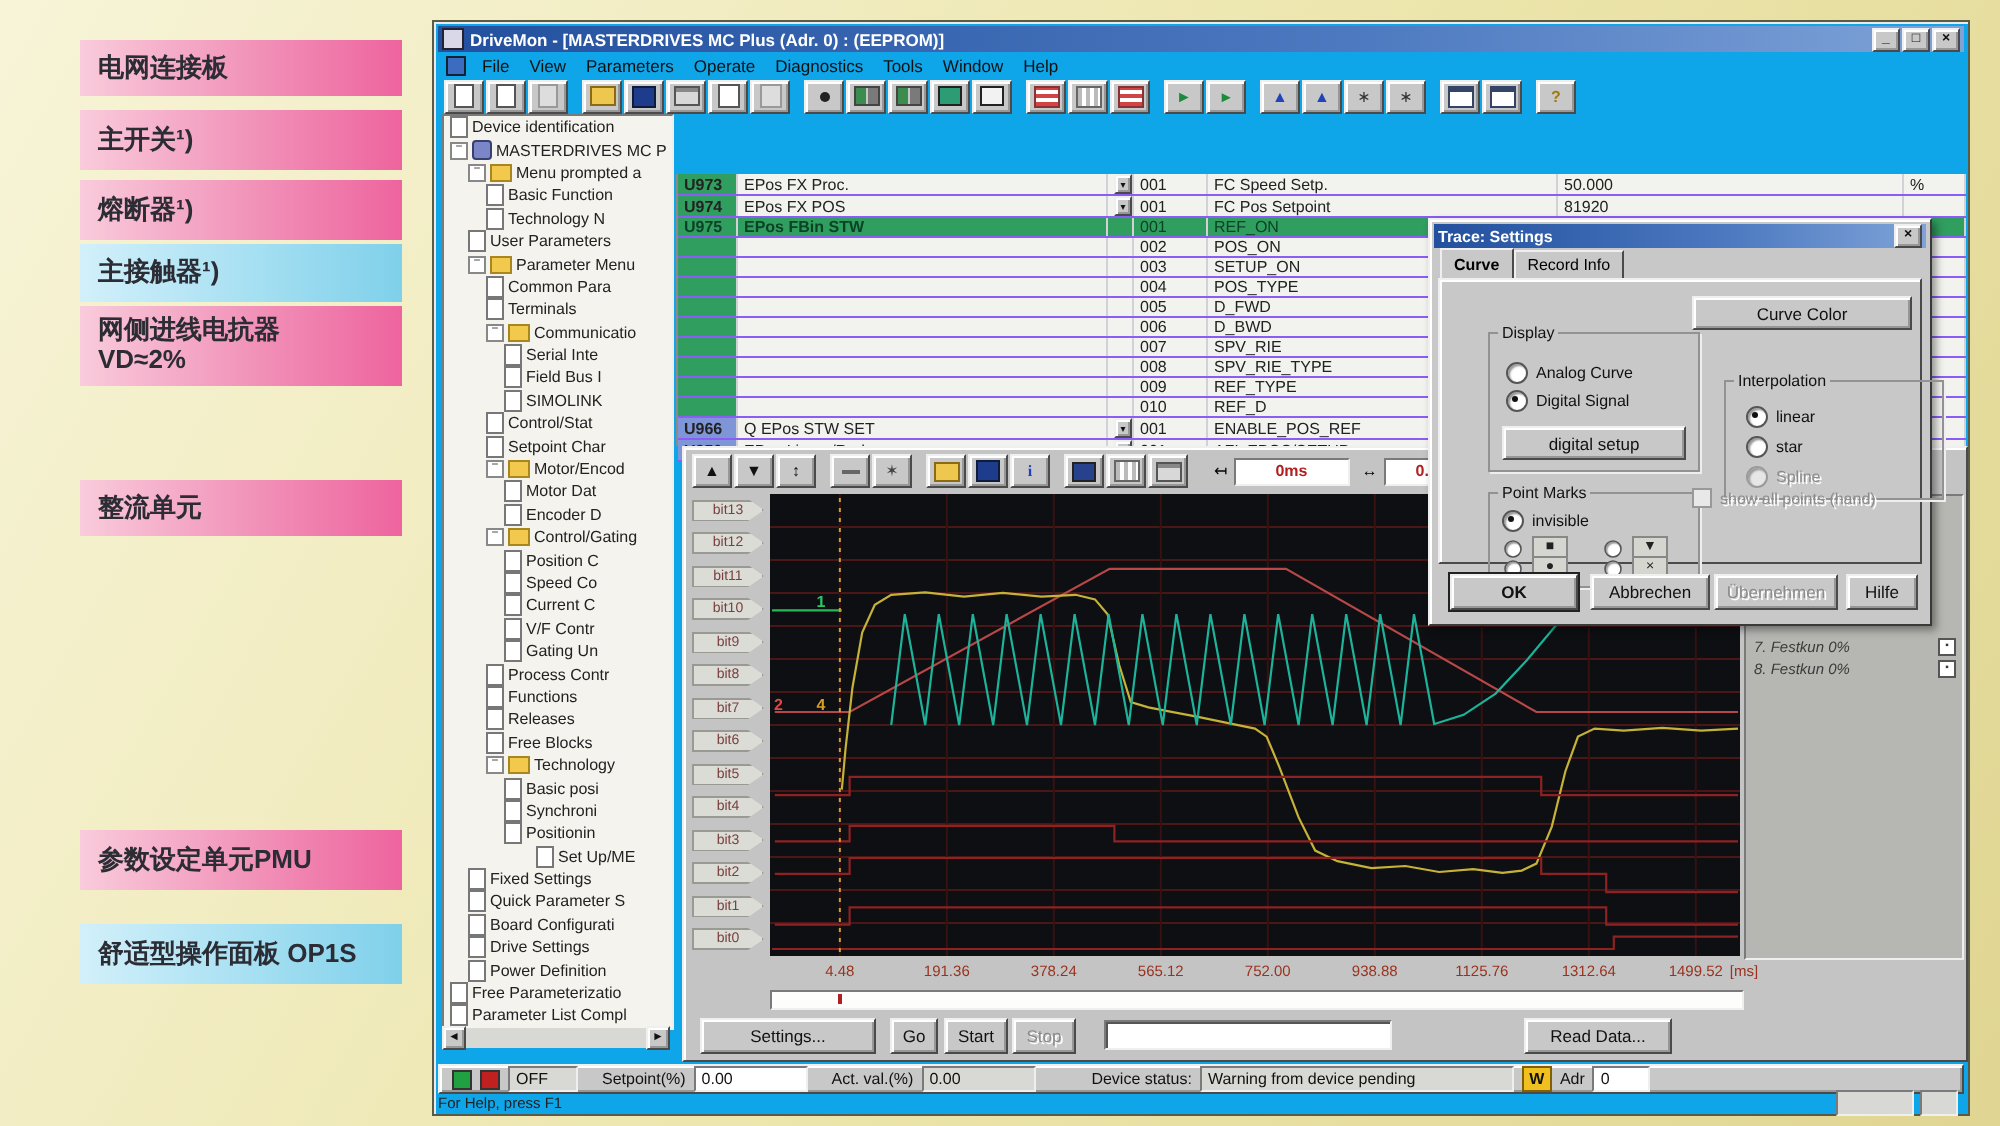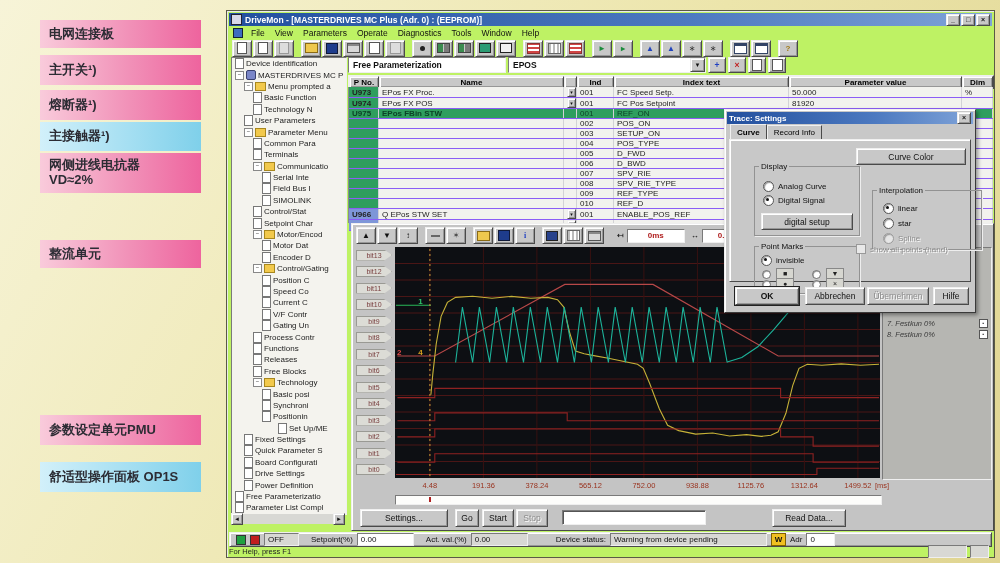--- a/index.html
+++ b/index.html
@@ -12,21 +12,21 @@
   .sunken{background:#fff;border:1px solid;border-color:#7a7a7a #efefef #efefef #7a7a7a;
           box-shadow:inset 1px 1px 0 #555;}
   .b95{display:flex;align-items:center;justify-content:center;font-size:8.5px;color:#111;cursor:default;}
   .dis{color:#8c8c8c !important;text-shadow:1px 1px 0 #fff;}
   
   .slabel{position:absolute;left:40px;width:152px;display:flex;flex-direction:column;justify-content:center;
           padding-left:9px;font-size:13px;font-weight:600;color:#2c2c34;line-height:1.15;}
   .slabel.pink{background:linear-gradient(90deg,#f9cbdb 0%,#f191b8 55%,#ee649e 100%);}
   .slabel.blue{background:linear-gradient(90deg,#d2f0fa 0%,#a5dff2 55%,#7fd0ea 100%);}
   
-  #app{position:absolute;left:226px;top:10px;width:767px;height:546px;background:#bef264;
+  #app{position:absolute;left:216px;top:10px;width:767px;height:546px;background:#0ea5e9;
        border:1px solid #5a5a46;box-shadow:inset 1px 1px 0 #eaeaea;font-size:9px;}
   .titlebar{position:absolute;left:2px;top:2px;right:2px;height:13px;
             background:linear-gradient(90deg,#23509e 0%,#4c79c0 60%,#7fa3d8 100%);
             color:#fff;font-size:8.5px;font-weight:bold;display:flex;align-items:center;gap:3px;padding:0 2px;}
   .tctl{width:12px;height:10px;font-size:7px;line-height:8px;}
   #menubar{position:absolute;left:3px;top:16px;right:3px;height:11px;display:flex;align-items:center;font-size:8.5px;color:#111;}
   .menu-item{padding:0 5px;}
   #toolbar{position:absolute;left:3px;top:28px;right:3px;height:18px;display:flex;align-items:center;gap:1px;padding-left:2px;}
   .tb-btn{width:18px;height:15px;padding:0;display:flex;align-items:center;justify-content:center;}
   .tb-sep{width:5px;height:15px;}
@@ -438,47 +438,21 @@
       <div class="titem" style="padding-left: 3px;">
         <span class="tico doc"></span>
         <span>Parameter List Compl</span>
       </div>
     </div>
   <div id="tree-hscroll">
     <span class="raised b95 scr-btn">◄</span>
     <span class="raised b95 scr-btn">►</span>
   </div>
 
-  <div id="comborow">
-    <div class="combo" style="width:152px;">
-      <span>Free Parameterization</span>
-    </div>
-    <div class="combo" style="width:192px;">
-      <span>EPOS</span>
-      <span class="raised b95 arrow">▼</span>
-    </div>
-    <span class="raised b95 mini" style="color:#2040c0;">+</span>
-    <span class="raised b95 mini" style="color:#c02020;">×</span>
-    <span class="raised b95 mini">
-        <span class="ic ic-doc-new"></span>
-      </span>
-    <span class="raised b95 mini">
-        <span class="ic ic-copy"></span>
-      </span>
-  </div>
-
-  <div id="tablehdr" class="raised">
-      <div class="raised">P No.</div>
-      <div class="raised">Name</div>
-      <div class="raised"></div>
-      <div class="raised">Ind</div>
-      <div class="raised">Index text</div>
-      <div class="raised">Parameter value</div>
-      <div class="raised">Dim</div>
-    </div>
+
   <div id="tablerows">
       <div class="trow">
         <div class="pc-green">U973</div>
         <div class="nm">EPos FX Proc.</div>
         <div>
           <span class="raised b95 ddbtn">▾</span>
         </div>
         <div>001</div>
         <div>FC Speed Setp.</div>
         <div>50.000</div>

